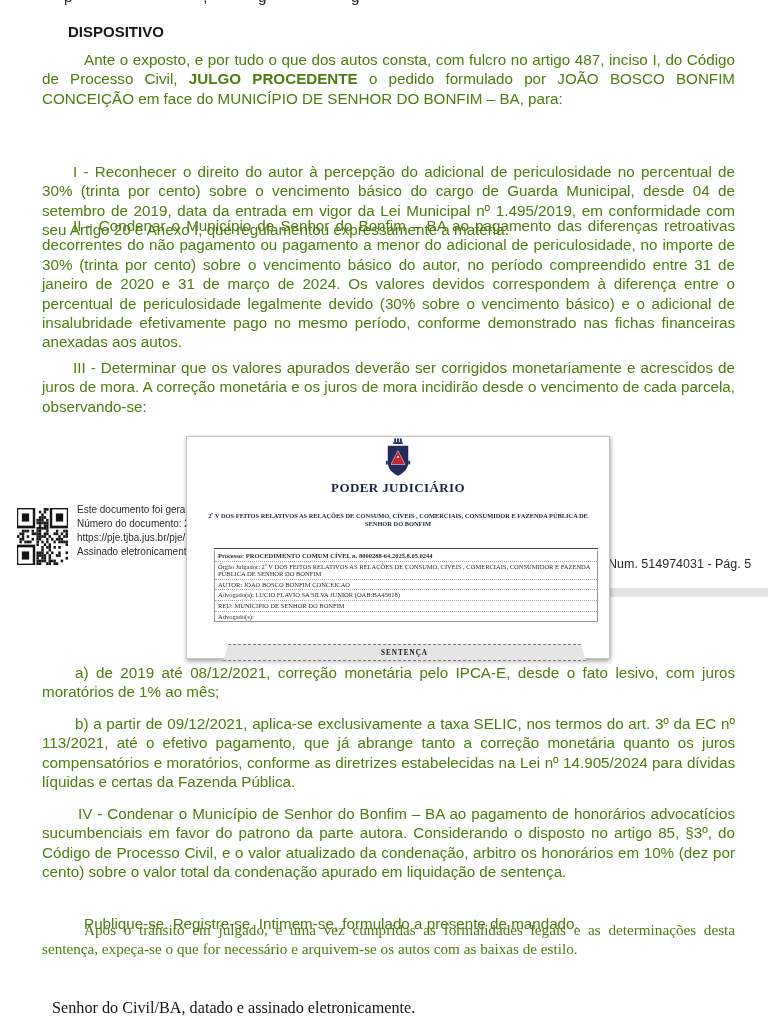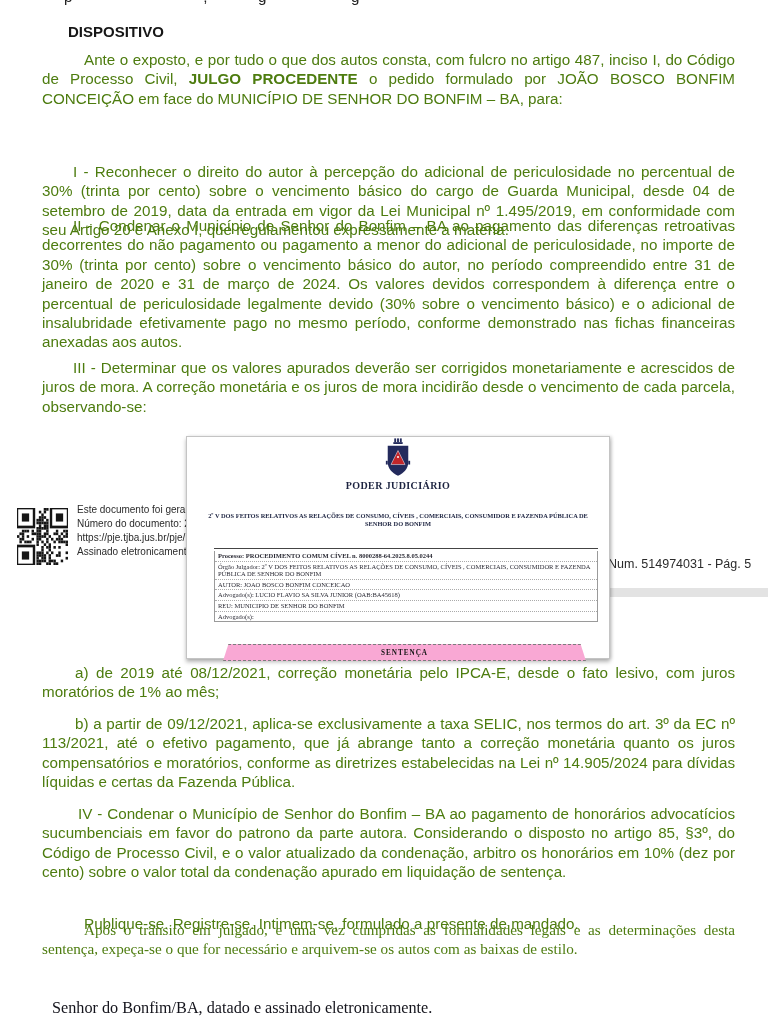--- a/index.html
+++ b/index.html
@@ -54,42 +54,42 @@
   }
   
   .doc{
     position:absolute;left:186px;top:4px;width:422px;height:221px;
     background:#ffffff;border:1px solid #c4c4c4;
     box-shadow:0 3px 4px rgba(0,0,0,.28),2px 0 3px rgba(0,0,0,.12);
     font-family:"Liberation Serif",serif;color:#1c2340;
   }
   .seal{position:absolute;left:50%;top:1px;transform:translateX(-50%);}
   .doc-h1{position:absolute;left:0;right:0;top:43px;text-align:center;
-    font-size:10px;font-weight:bold;letter-spacing:.4px;color:#1c2340;}
+    font-size:13px;font-weight:bold;letter-spacing:.4px;color:#1c2340;}
   .doc-h2{position:absolute;left:0;right:0;top:60px;text-align:center;
     font-size:7.2px;font-weight:bold;letter-spacing:.3px;color:#1c2340;}
   .doc-h3{position:absolute;left:20px;right:20px;top:75px;text-align:center;
     font-size:6.4px;font-weight:bold;line-height:8px;color:#1c2340;}
   .double-rule{
     position:absolute;left:27px;right:11px;top:111px;height:2px;
     border-top:1px solid #444;border-bottom:1px solid #444;
   }
   .info-box{
     position:absolute;left:27px;right:11px;top:114px;
     border:1px solid #9a9a9a;border-top:none;background:#fff;
   }
   .info-row{
     padding:1px 3px;font-size:6.5px;line-height:7.6px;color:#2b2b35;
     border-bottom:1px dotted #aaa;
   }
   .info-row:last-child{border-bottom:none;}
   .info-row.bold{font-weight:bold;}
   .ribbon{
     position:absolute;left:36px;width:363px;top:207px;height:15px;
-    background:#f9a8d4;border-top:1px dashed #7d7d7d;border-bottom:1px dashed #7d7d7d;
+    background:#e5e5e5;border-top:1px dashed #7d7d7d;border-bottom:1px dashed #7d7d7d;
     clip-path:polygon(1.5% 0,98.5% 0,100% 100%,0 100%);
     display:flex;align-items:center;justify-content:center;
   }
   .ribbon span{font-size:7.2px;font-weight:bold;letter-spacing:1px;color:#161616;
     font-family:"Liberation Serif",serif;}
 </style>
 </head>
 <body data-name="document-page">
 
 <div class="top-clip" data-name="top-clipped-text-line">
@@ -101,21 +101,21 @@
 <div id="paragraphs" data-name="sentence-body">
     <p class="para" data-name="p-ante"><span>Ante o exposto, e por tudo o que dos autos consta, com fulcro no artigo 487, inciso I, do Código de Processo Civil, </span><span class="bold">JULGO PROCEDENTE</span><span> o pedido formulado por JOÃO BOSCO BONFIM CONCEIÇÃO em face do MUNICÍPIO DE SENHOR DO BONFIM – BA, para:</span></p>
     <p class="para" data-name="p-item-1"><span>I - Reconhecer o direito do autor à percepção do adicional de periculosidade no percentual de 30% (trinta por cento) sobre o vencimento básico do cargo de Guarda Municipal, desde 04 de setembro de 2019, data da entrada em vigor da Lei Municipal nº 1.495/2019, em conformidade com seu Artigo 20 e Anexo I, que regulamentou expressamente a matéria.</span></p>
     <p class="para" data-name="p-item-2"><span>II - Condenar o Município de Senhor do Bonfim – BA ao pagamento das diferenças retroativas decorrentes do não pagamento ou pagamento a menor do adicional de periculosidade, no importe de 30% (trinta por cento) sobre o vencimento básico do autor, no período compreendido entre 31 de janeiro de 2020 e 31 de março de 2024. Os valores devidos correspondem à diferença entre o percentual de periculosidade legalmente devido (30% sobre o vencimento básico) e o adicional de insalubridade efetivamente pago no mesmo período, conforme demonstrado nas fichas financeiras anexadas aos autos.</span></p>
     <p class="para" data-name="p-item-3"><span>III - Determinar que os valores apurados deverão ser corrigidos monetariamente e acrescidos de juros de mora. A correção monetária e os juros de mora incidirão desde o vencimento de cada parcela, observando-se:</span></p>
     <p class="para" data-name="p-item-a"><span>a) de 2019 até 08/12/2021, correção monetária pelo IPCA-E, desde o fato lesivo, com juros moratórios de 1% ao mês;</span></p>
     <p class="para" data-name="p-item-b"><span>b) a partir de 09/12/2021, aplica-se exclusivamente a taxa SELIC, nos termos do art. 3º da EC nº 113/2021, até o efetivo pagamento, que já abrange tanto a correção monetária quanto os juros compensatórios e moratórios, conforme as diretrizes estabelecidas na Lei nº 14.905/2024 para dívidas líquidas e certas da Fazenda Pública.</span></p>
     <p class="para" data-name="p-item-4"><span>IV - Condenar o Município de Senhor do Bonfim – BA ao pagamento de honorários advocatícios sucumbenciais em favor do patrono da parte autora. Considerando o disposto no artigo 85, §3º, do Código de Processo Civil, e o valor atualizado da condenação, arbitro os honorários em 10% (dez por cento) sobre o valor total da condenação apurado em liquidação de sentença.</span></p>
     <p class="para" data-name="p-publique"><span>Publique-se. Registre-se. Intimem-se, formulado a presente de mandado.</span></p>
     <p class="para" data-name="p-apos"><span>Após o trânsito em julgado, e uma vez cumpridas as formalidades legais e as determinações desta sentença, expeça-se o que for necessário e arquivem-se os autos com as baixas de estilo.</span></p>
-    <p class="para" data-name="p-closing"><span>Senhor do Bonfim/BA, datado e assinado eletronicamente.</span></p>
+    <p class="para" data-name="p-closing"><span>Senhor do Civil/BA, datado e assinado eletronicamente.</span></p>
   </div>
 
 <div class="attach" data-name="attachment-group">
 
   <svg class="qr" id="qr-svg" viewBox="0 0 21 21" preserveAspectRatio="none" data-name="qr-code">
       <rect x="11" y="0" width="1" height="1" fill="#151515"></rect>
       <rect x="12" y="0" width="1" height="1" fill="#151515"></rect>
       <rect x="9" y="1" width="1" height="1" fill="#151515"></rect>
       <rect x="11" y="1" width="1" height="1" fill="#151515"></rect>
       <rect x="10" y="2" width="1" height="1" fill="#151515"></rect>

